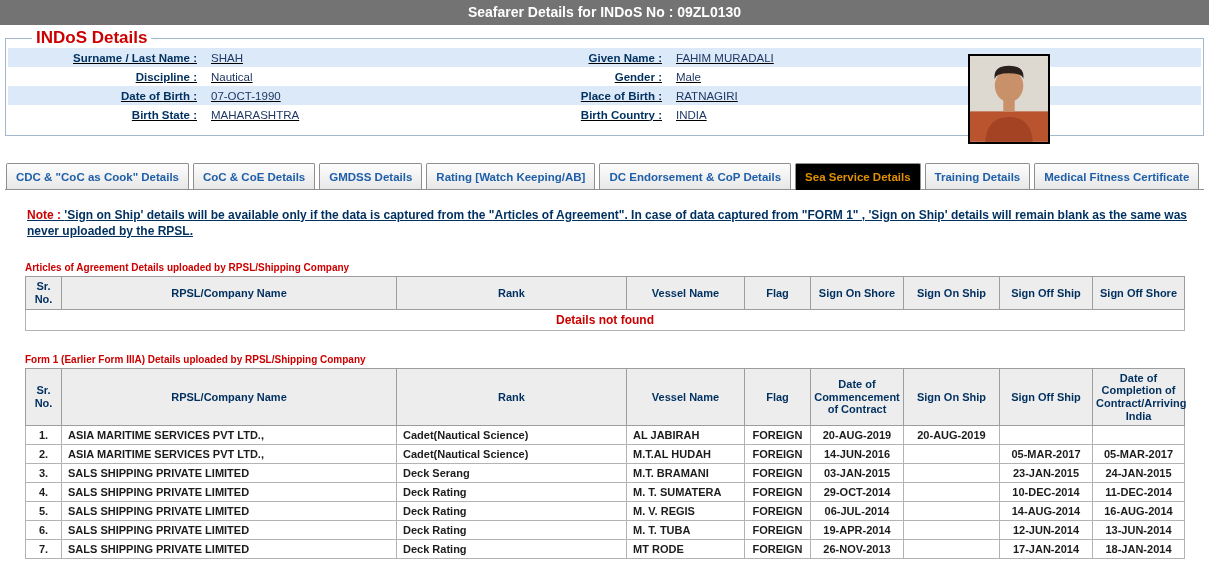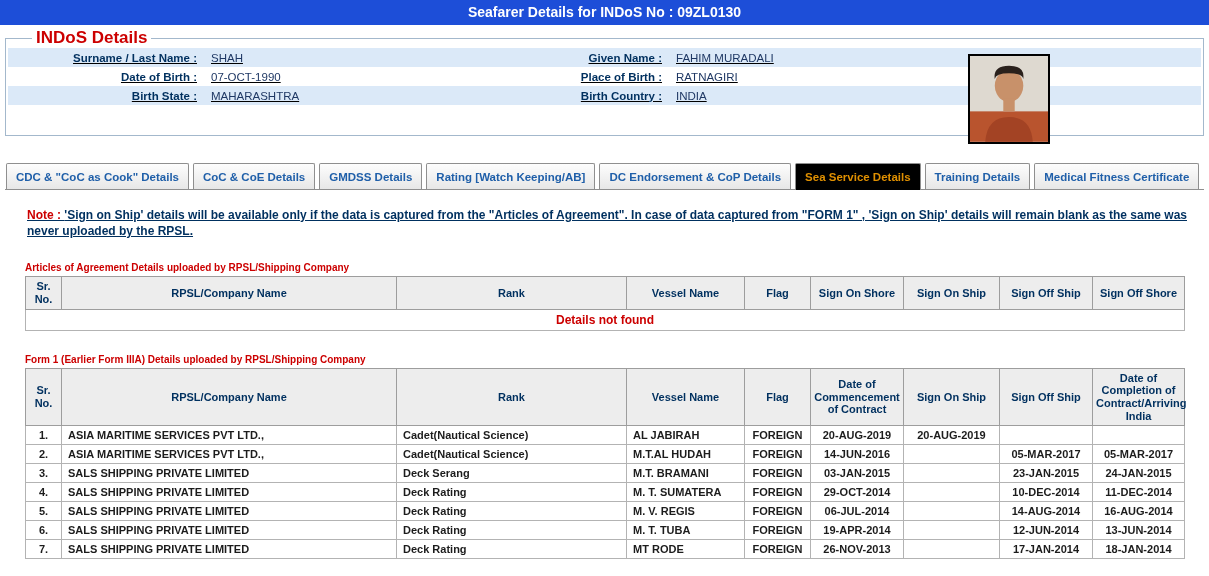--- a/index.html
+++ b/index.html
@@ -5,21 +5,21 @@
   * { box-sizing: border-box; }
   html, body { margin: 0; padding: 0; background: #ffffff; }
   body {
     width: 1209px; height: 576px; overflow: hidden;
     font-family: "Liberation Sans", sans-serif;
     -webkit-font-smoothing: antialiased;
   }
 
   
   .titlebar {
-    background: #1d4ed8; color: #ffffff; text-align: center;
+    background: #737373; color: #ffffff; text-align: center;
     font-size: 14px; font-weight: bold; padding: 4px 0 5px;
   }
 
   
   fieldset.indos {
     margin: 3px 5px 0 5px; border: 1px solid #a3b8cc;
     padding: 0 2px 10px 2px; position: relative; min-height: 108px;
   }
   fieldset.indos legend {
     color: #cc0000; font-weight: bold; font-size: 17px;
@@ -98,20 +98,26 @@
 
 <fieldset class="indos">
   <legend>INDoS Details</legend>
   <table class="details">
     <tbody>
       <tr>
         <td class="lbl c-l1">Surname / Last Name :</td>
         <td class="val c-v1">SHAH</td>
         <td class="lbl c-l2">Given Name :</td>
         <td class="val">FAHIM MURADALI</td>
+      </tr>
+      <tr>
+        <td class="lbl c-l1">Discipline :</td>
+        <td class="val c-v1">Nautical</td>
+        <td class="lbl c-l2">Gender :</td>
+        <td class="val">Male</td>
       </tr>
       <tr>
         <td class="lbl c-l1">Date of Birth :</td>
         <td class="val c-v1">07-OCT-1990</td>
         <td class="lbl c-l2">Place of Birth :</td>
         <td class="val">RATNAGIRI</td>
       </tr>
       <tr>
         <td class="lbl c-l1">Birth State :</td>
         <td class="val c-v1">MAHARASHTRA</td>

